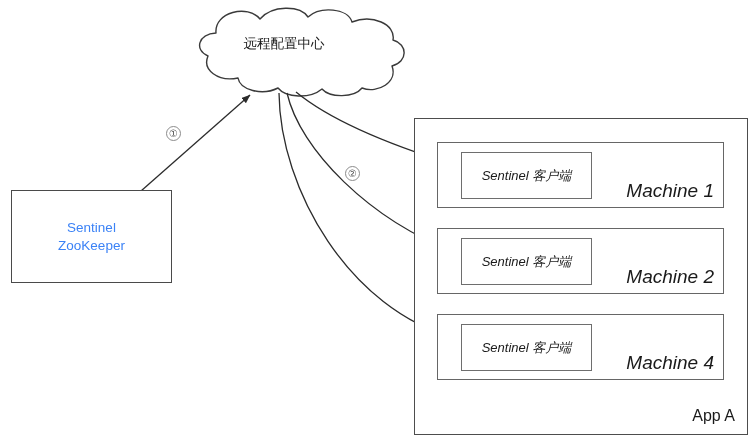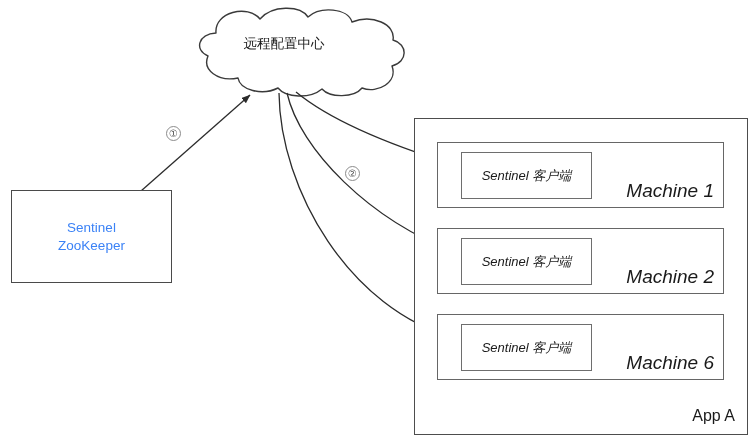--- a/index.html
+++ b/index.html
@@ -184,16 +184,16 @@
     <div class="client-box">
       <span class="client-label">Sentinel 客户端</span>
     </div>
     <div class="machine-label">Machine 2</div>
   </div>
 
   <div class="node-box machine-box machine-3">
     <div class="client-box">
       <span class="client-label">Sentinel 客户端</span>
     </div>
-    <div class="machine-label">Machine 6</div>
+    <div class="machine-label">Machine 4</div>
   </div>
 
 </div>
 
 </body></html>

